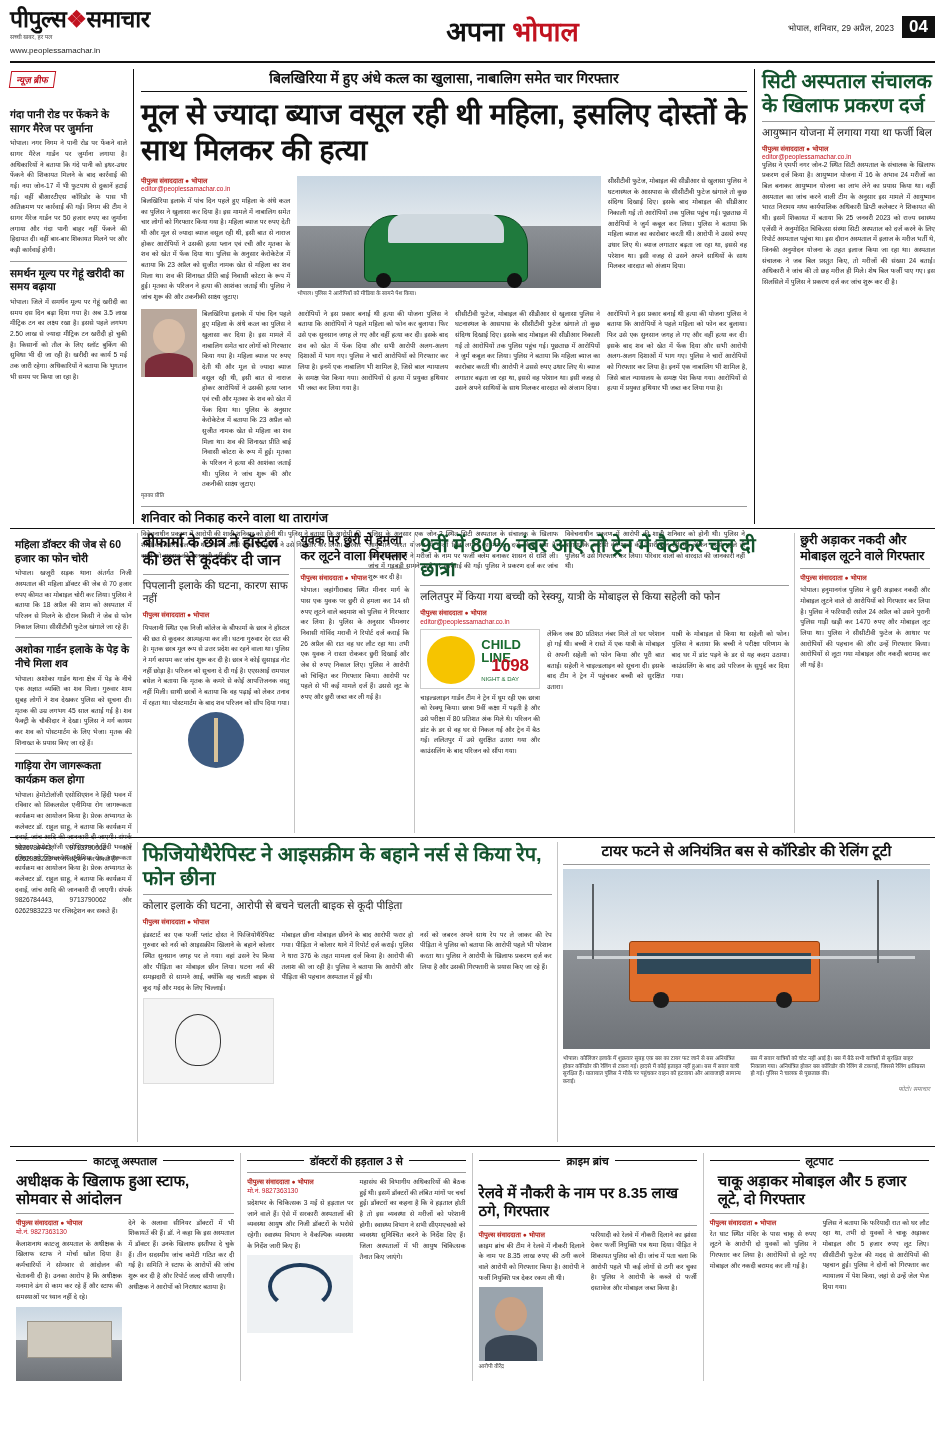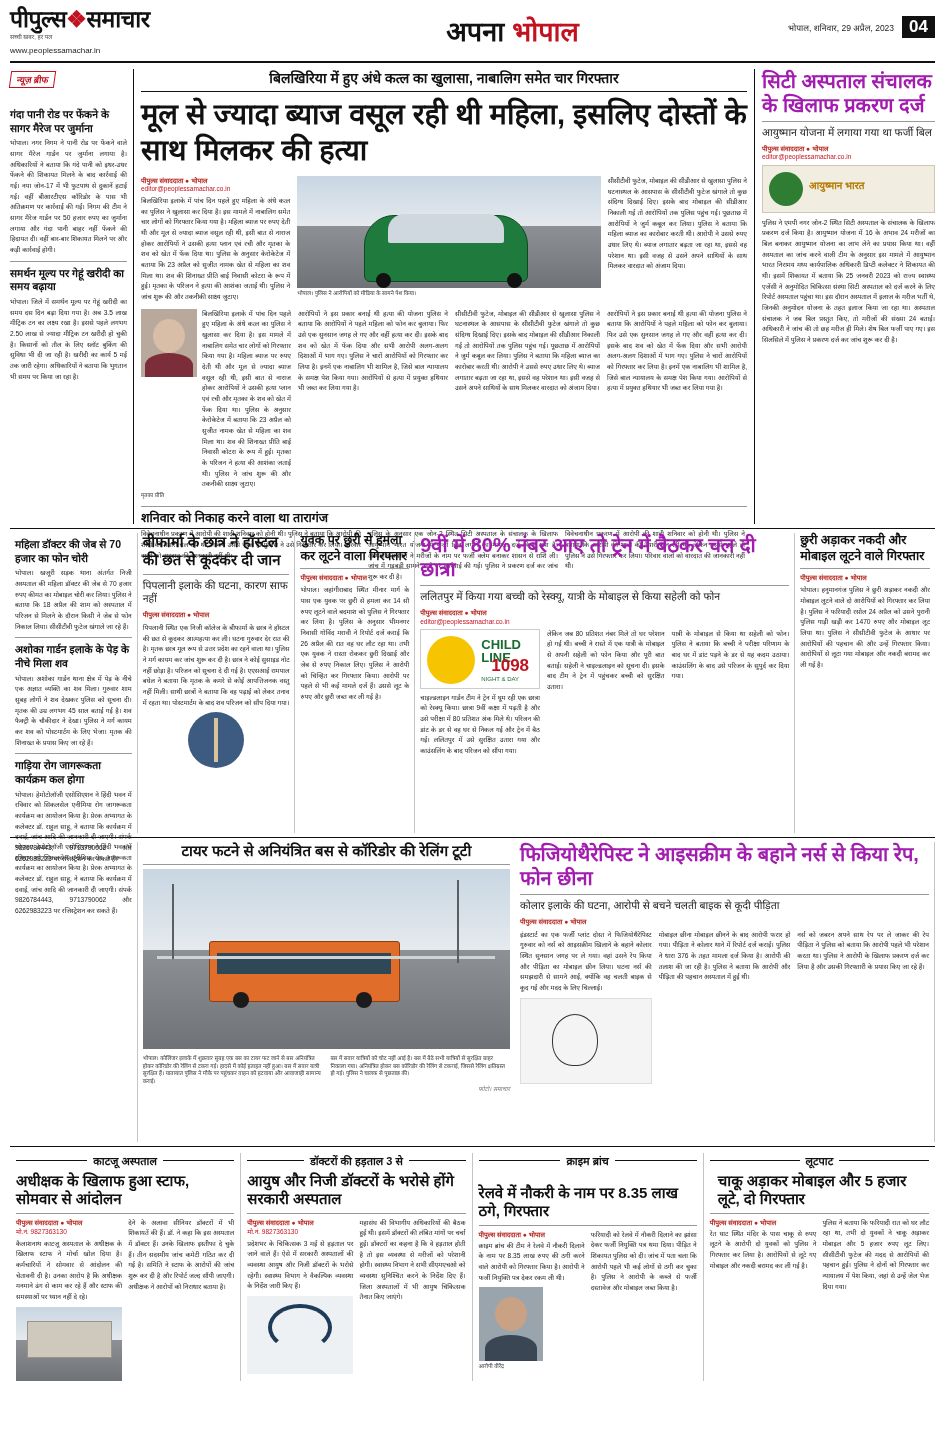--- a/index.html
+++ b/index.html
@@ -23,21 +23,21 @@
   .mh-center { flex:1; text-align:center; padding-top:4px; }
   .mh-center .t1 { font-size:27px; font-weight:bold; color:#111; display:inline-block; }
   .mh-center .t2 { font-size:27px; font-weight:bold; color:#c1121f; display:inline-block; margin-left:8px; }
   .mh-right { width:190px; text-align:right; display:flex; align-items:center; justify-content:flex-end; gap:8px; padding-top:8px; }
   .mh-date { font-size:8.5px; color:#222; }
   .mh-page { background:#111; color:#fff; font-size:17px; font-weight:bold; padding:1px 7px; }
 
   
   .rule { border-top:1px solid #111; }
   .rule-thin { border-top:0.6px solid #999; }
-  .hl-lg { font-size:20px; line-height:1.2; font-weight:bold; color:#a21caf; }
+  .hl-lg { font-size:20px; line-height:1.2; font-weight:bold; color:#14532d; }
   .hl-md { font-size:15px; line-height:1.22; font-weight:bold; color:#111; }
   .hl-sm { font-size:12.5px; line-height:1.25; font-weight:bold; color:#111; }
   .subdek { font-size:10.5px; line-height:1.3; color:#222; }
   .byline { font-size:6.6px; color:#b3261e; font-weight:bold; }
   .bytxt { font-size:6.5px; color:#c1121f; }
   .body { font-size:6.6px; line-height:1.62; text-align:justify; color:#1a1a1a; }
   .cap { font-size:5.6px; color:#333; line-height:1.35; margin-top:2px; }
   .sectlabel { text-align:center; font-size:11px; font-weight:bold; color:#111; }
   .sectlabel-wrap { display:flex; align-items:center; gap:6px; justify-content:center; }
   .sectlabel-wrap:before, .sectlabel-wrap:after { content:""; flex:1; border-top:1px solid #111; }
@@ -213,34 +213,30 @@
           </div>
       </div>
     </div>
 
     <div id="right-rail">
       <div class="hl-lg">सिटी अस्पताल संचालक के खिलाफ प्रकरण दर्ज</div>
       <div class="rule-thin" style="margin:4px 0;"></div>
       <div class="subdek">आयुष्मान योजना में लगाया गया था फर्जी बिल</div>
       <div class="byline" style="margin-top:4px;">पीपुल्स संवाददाता  ●  भोपाल</div>
       <div class="bytxt">editor@peoplessamachar.co.in</div>
-      <div class="ayush" style="margin:5px 0;">
-        <div class="ayush-l"></div>
-        <div class="ayush-t">आयुष्मान भारत</div>
-      </div>
       <div class="body">पुलिस ने एमपी नगर जोन-2 स्थित सिटी अस्पताल के संचालक के खिलाफ प्रकरण दर्ज किया है। आयुष्मान योजना में 16 के अभाव 24 मरीजों का बिल बनाकर आयुष्मान योजना का लाभ लेने का प्रयास किया था। वहीं अस्पताल का जांच करने वाली टीम के अनुसार इस मामले में आयुष्मान भारत निरामय मध्य कार्यपालिक अधिकारी डिप्टी कलेक्टर ने शिकायत की थी। इसमें शिकायत में बताया कि 25 जनवरी 2023 को राज्य स्वास्थ्य एजेंसी ने अनुमोदित चिकित्सा संस्था सिटी अस्पताल को दर्ज करने के लिए रिपोर्ट अस्पताल पहुंचा था। इस दौरान अस्पताल में इलाज के मरीज भर्ती थे, जिनकी अनुमोदन योजना के तहत इलाज किया जा रहा था। अस्पताल संचालक ने जब बिल प्रस्तुत किए, तो मरीजों की संख्या 24 बताई। अधिकारी ने जांच की तो छह मरीज ही मिले। शेष बिल फर्जी पाए गए। इस सिलसिले में पुलिस ने प्रकरण दर्ज कर जांच शुरू कर दी है।</div>
     </div>
   </div>
 
   <div class="rule" style="margin:4px 0;"></div>
 
   <div class="zone" style="height:300px;">
     <div class="c col-divider" style="width:128px;">
       <div>
-        <div class="rail-h">महिला डॉक्टर की जेब से 70 हजार का फोन चोरी</div>
+        <div class="rail-h">महिला डॉक्टर की जेब से 60 हजार का फोन चोरी</div>
         <div class="body">भोपाल। खजूरी सड़क थाना अंतर्गत निजी अस्पताल की महिला डॉक्टर की जेब से 70 हजार रुपए कीमत का मोबाइल चोरी कर लिया। पुलिस ने बताया कि 18 अप्रैल की शाम को अस्पताल में परिजन से मिलने के दौरान किसी ने जेब से फोन निकाल लिया। सीसीटीवी फुटेज खंगाले जा रहे हैं।</div>
       </div>
       <div class="rule-thin" style="margin:5px 0;"></div>
       <div>
         <div class="rail-h">अशोका गार्डन इलाके के पेड़ के नीचे मिला शव</div>
         <div class="body">भोपाल। अशोका गार्डन थाना क्षेत्र में पेड़ के नीचे एक अज्ञात व्यक्ति का शव मिला। गुरुवार शाम सुबह लोगों ने शव देखकर पुलिस को सूचना दी। मृतक की उम्र लगभग 45 साल बताई गई है। शव फैक्ट्री के चौकीदार ने देखा। पुलिस ने मर्ग कायम कर शव को पोस्टमार्टम के लिए भेजा। मृतक की शिनाख्त के प्रयास किए जा रहे हैं।</div>
       </div>
       <div class="rule-thin" style="margin:5px 0;"></div>
       <div>
         <div class="rail-h">गाड़िया रोग जागरूकता कार्यक्रम कल होगा</div>
@@ -297,20 +293,45 @@
     </div>
   </div>
 
   <div class="rule" style="margin:4px 0;"></div>
 
   <div class="zone" style="height:300px;">
     <div class="c col-divider" style="width:128px;">
       <div class="body">भोपाल। हेमोटोलॉजी एसोसिएशन ने हिंदी भवन में रविवार को सिकलसेल एनीमिया रोग जागरूकता कार्यक्रम का आयोजन किया है। प्रेरक अभ्यागत के कलेक्टर डॉ. राहुल साहू, ने बताया कि कार्यक्रम में दवाई, जांच आदि की जानकारी दी जाएगी। संपर्क 9826784443, 9713790062 और 6262983223 पर रजिस्ट्रेशन कर सकते हैं।</div>
     </div>
 
+    <div class="c col-divider" style="width:420px;">
+      <div class="hl-lg">फिजियोथैरेपिस्ट ने आइसक्रीम के बहाने नर्स से किया रेप, फोन छीना</div>
+      <div class="rule-thin" style="margin:4px 0;"></div>
+      <div class="subdek">कोलार इलाके की घटना, आरोपी से बचने चलती बाइक से कूदी पीड़िता</div>
+      <div class="byline" style="margin:4px 0;">पीपुल्स संवाददाता  ●  भोपाल</div>
+      <div style="display:flex; gap:7px;">
+        <div style="width:132px;">
+          <div class="body">इंडस्टार्ट का एक फर्जी प्लांट दोस्त ने फिजियोथैरेपिस्ट गुरुवार को नर्स को आइसक्रीम खिलाने के बहाने कोलार स्थित सुनसान जगह पर ले गया। वहां उसने रेप किया और पीड़िता का मोबाइल छीन लिया। घटना नर्स की समझदारी से सामने आई, क्योंकि वह चलती बाइक से कूद गई और मदद के लिए चिल्लाई।</div>
+          <div class="doodle" style="margin-top:4px;">
+            <div class="face"></div>
+          </div>
+        </div>
+        <div style="width:132px;">
+          <div class="body">मोबाइल छीना
+
+मोबाइल छीनने के बाद आरोपी फरार हो गया। पीड़िता ने कोलार थाने में रिपोर्ट दर्ज कराई। पुलिस ने धारा 376 के तहत मामला दर्ज किया है। आरोपी की तलाश की जा रही है। पुलिस ने बताया कि आरोपी और पीड़िता की पहचान अस्पताल में हुई थी।</div>
+        </div>
+        <div style="width:132px;">
+          <div class="body">नर्स को जबरन अपने साथ रेप
+
+पर ले जाकर की रेप पीड़िता ने पुलिस को बताया कि आरोपी पहले भी परेशान करता था। पुलिस ने आरोपी के खिलाफ प्रकरण दर्ज कर लिया है और उसकी गिरफ्तारी के प्रयास किए जा रहे हैं।</div>
+        </div>
+      </div>
+    </div>
+
     <div class="c" style="width:378px;">
       <div class="hl-md" style="text-align:center;">टायर फटने से अनियंत्रित बस से कॉरिडोर की रेलिंग टूटी</div>
       <div class="rule-thin" style="margin:4px 0;"></div>
       <div class="bus-photo">
         <div class="sky"></div>
           <div class="ground"></div>
         <div class="bus-body">
           <div class="bus-win"></div>
           <div class="bus-wheel" style="left:12%;"></div>
           <div class="bus-wheel" style="right:14%;"></div>
@@ -322,45 +343,20 @@
       <div style="display:flex; gap:8px; margin-top:4px;">
         <div style="width:50%;">
             <div class="cap">भोपाल। कोलिंजर इलाके में शुक्रवार सुबह एक बस का टायर फट जाने से बस अनियंत्रित होकर कॉरिडोर की रेलिंग से टकरा गई। हादसे में कोई हताहत नहीं हुआ। बस में सवार यात्री सुरक्षित हैं। यातायात पुलिस ने मौके पर पहुंचकर वाहन को हटवाया और आवाजाही सामान्य कराई।</div>
           </div>
         <div style="width:50%;">
             <div class="cap">बस में सवार यात्रियों को चोट नहीं आई है। बस में बैठे सभी यात्रियों से सुरक्षित बाहर निकाला गया। अनियंत्रित होकर बस कॉरिडोर की रेलिंग से टकराई, जिससे रेलिंग क्षतिग्रस्त हो गई। पुलिस ने चालक से पूछताछ की।</div>
           </div>
       </div>
       <div class="sign">फोटो। समाचार</div>
     </div>
-
-    <div class="c col-divider" style="width:420px;">
-      <div class="hl-lg">फिजियोथैरेपिस्ट ने आइसक्रीम के बहाने नर्स से किया रेप, फोन छीना</div>
-      <div class="rule-thin" style="margin:4px 0;"></div>
-      <div class="subdek">कोलार इलाके की घटना, आरोपी से बचने चलती बाइक से कूदी पीड़िता</div>
-      <div class="byline" style="margin:4px 0;">पीपुल्स संवाददाता  ●  भोपाल</div>
-      <div style="display:flex; gap:7px;">
-        <div style="width:132px;">
-          <div class="body">इंडस्टार्ट का एक फर्जी प्लांट दोस्त ने फिजियोथैरेपिस्ट गुरुवार को नर्स को आइसक्रीम खिलाने के बहाने कोलार स्थित सुनसान जगह पर ले गया। वहां उसने रेप किया और पीड़िता का मोबाइल छीन लिया। घटना नर्स की समझदारी से सामने आई, क्योंकि वह चलती बाइक से कूद गई और मदद के लिए चिल्लाई।</div>
-          <div class="doodle" style="margin-top:4px;">
-            <div class="face"></div>
-          </div>
-        </div>
-        <div style="width:132px;">
-          <div class="body">मोबाइल छीना
-
-मोबाइल छीनने के बाद आरोपी फरार हो गया। पीड़िता ने कोलार थाने में रिपोर्ट दर्ज कराई। पुलिस ने धारा 376 के तहत मामला दर्ज किया है। आरोपी की तलाश की जा रही है। पुलिस ने बताया कि आरोपी और पीड़िता की पहचान अस्पताल में हुई थी।</div>
-        </div>
-        <div style="width:132px;">
-          <div class="body">नर्स को जबरन अपने साथ रेप
-
-पर ले जाकर की रेप पीड़िता ने पुलिस को बताया कि आरोपी पहले भी परेशान करता था। पुलिस ने आरोपी के खिलाफ प्रकरण दर्ज कर लिया है और उसकी गिरफ्तारी के प्रयास किए जा रहे हैं।</div>
-        </div>
-      </div>
-    </div>
   </div>
 
   <div class="rule" style="margin:4px 0;"></div>
 
   <div class="bottomzone">
 
     <div class="bz-col col-divider">
       <div class="sectlabel-wrap">
         <span class="sectlabel">काटजू अस्पताल</span>
       </div>
@@ -380,21 +376,20 @@
         <div style="width:50%;">
           <div class="body">देने के अलावा सीनियर डॉक्टरों में भी शिकायतें की हैं। डॉ. ने कहा कि इस अस्पताल में डॉक्टर हैं। उनके खिलाफ इस्तीफा दे चुके हैं। तीन सदस्यीय जांच कमेटी गठित कर दी गई है। समिति ने स्टाफ के आरोपों की जांच शुरू कर दी है और रिपोर्ट जल्द सौंपी जाएगी। अधीक्षक ने आरोपों को निराधार बताया है।</div>
         </div>
       </div>
     </div>
 
     <div class="bz-col col-divider">
       <div class="sectlabel-wrap">
         <span class="sectlabel">डॉक्टरों की हड़ताल 3 से</span>
       </div>
-      <div class="hl-md" style="margin-top:4px;">आयुष और निजी डॉक्टरों के भरोसे होंगे सरकारी अस्पताल</div>
       <div class="rule-thin" style="margin:4px 0;"></div>
       <div style="display:flex; gap:6px;">
         <div style="width:50%;">
           <div class="byline">पीपुल्स संवाददाता  ●  भोपाल</div>
           <div class="bytxt" style="margin-bottom:3px;">मो.नं. 9827363130</div>
           <div class="body">प्रदेशभर के चिकित्सक 3 मई से हड़ताल पर जाने वाले हैं। ऐसे में सरकारी अस्पतालों की व्यवस्था आयुष और निजी डॉक्टरों के भरोसे रहेगी। स्वास्थ्य विभाग ने वैकल्पिक व्यवस्था के निर्देश जारी किए हैं।</div>
           <div class="stetho" style="margin-top:4px;">
             <div class="tube"></div>
           </div>
         </div>

